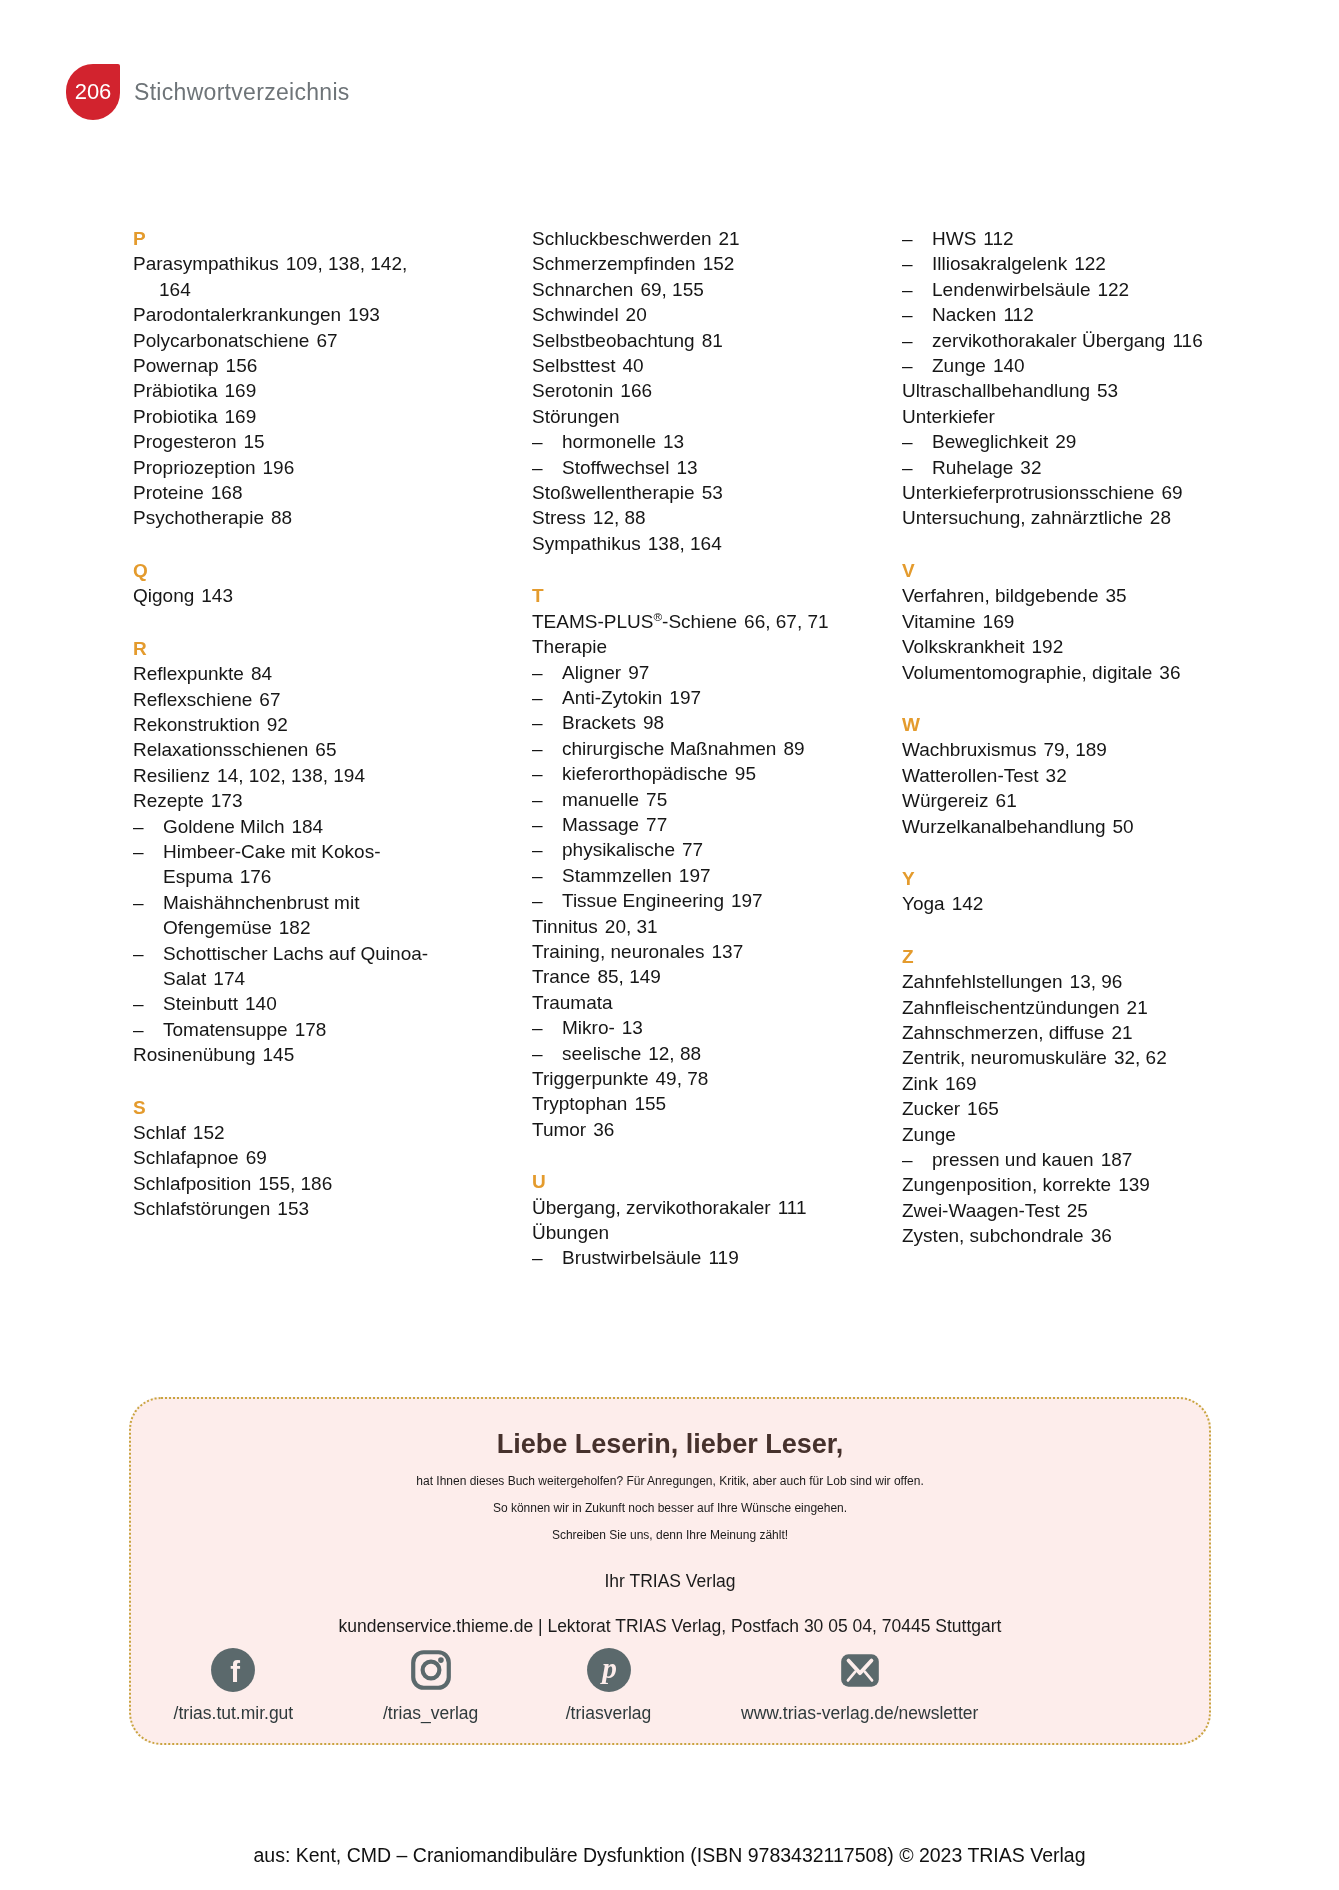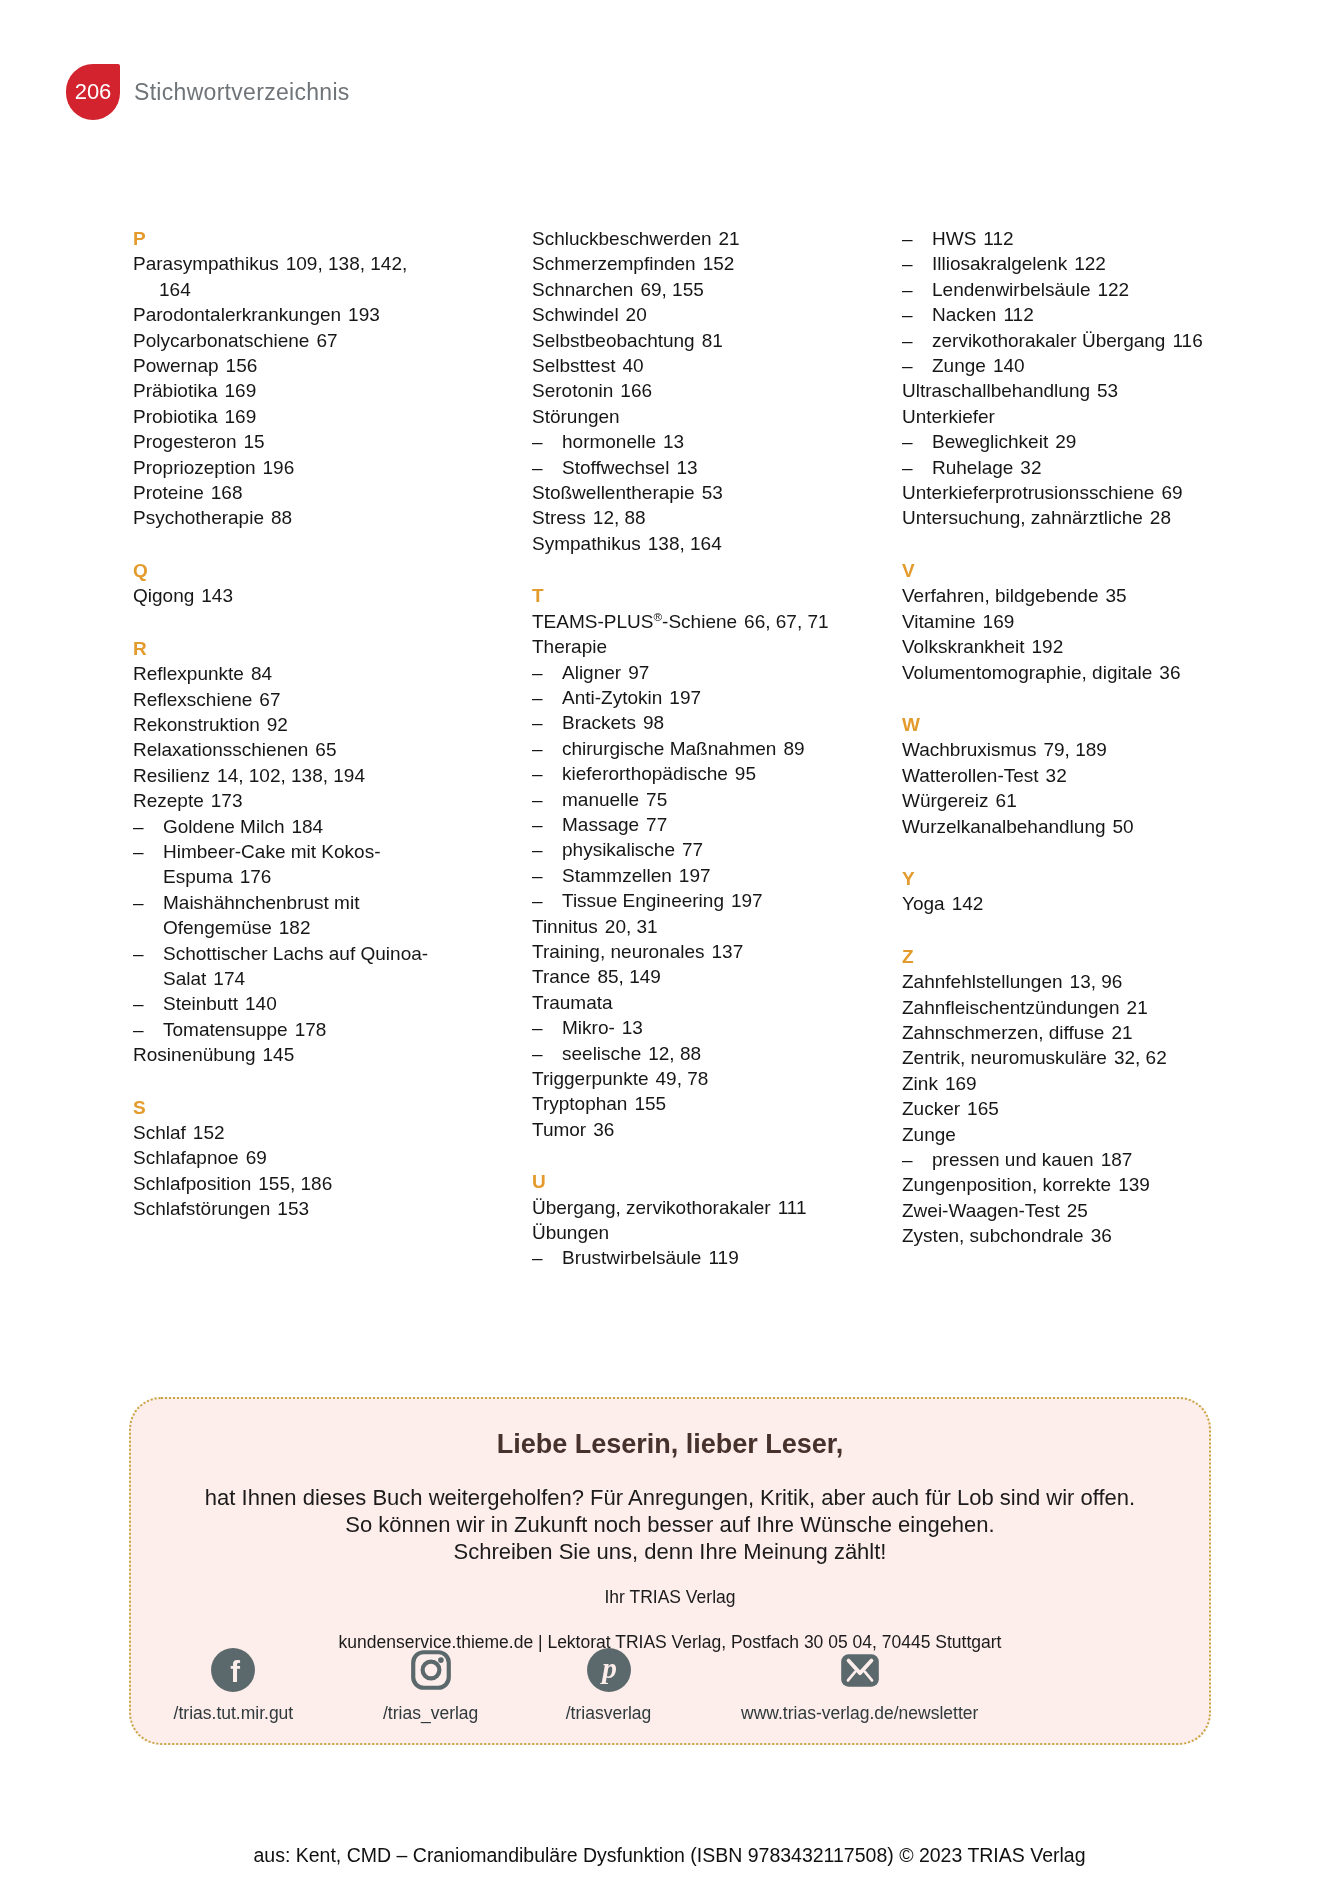--- a/index.html
+++ b/index.html
@@ -51,21 +51,21 @@
     background:#fdedeb;
     border:2px dotted #c8a43e;
     border-radius:32px;
     box-sizing:border-box;
     text-align:center;
   }
   .rb-title{
     margin-top:30px;
     font-size:27px;font-weight:bold;color:#46312c;
   }
-  .rb-lines{margin-top:24px;font-size:22px;line-height:27px;color:#1b1b1b;}
+  .rb-lines{margin-top:8px;font-size:12px;line-height:27px;color:#1b1b1b;}
   .rb-signature{margin-top:22px;font-size:17.5px;color:#1b1b1b;}
   .rb-contact{margin-top:24px;font-size:17.5px;color:#1b1b1b;}
   .rb-socials{position:absolute;left:0;top:248px;width:100%;height:100px;}
   .social{
     position:absolute;top:0;width:300px;transform:translateX(-50%);
     text-align:center;
   }
   .social .ic{display:inline-block;width:46px;height:46px;}
   .social .lbl{margin-top:6px;font-size:17.5px;color:#2f3a3c;}
   

